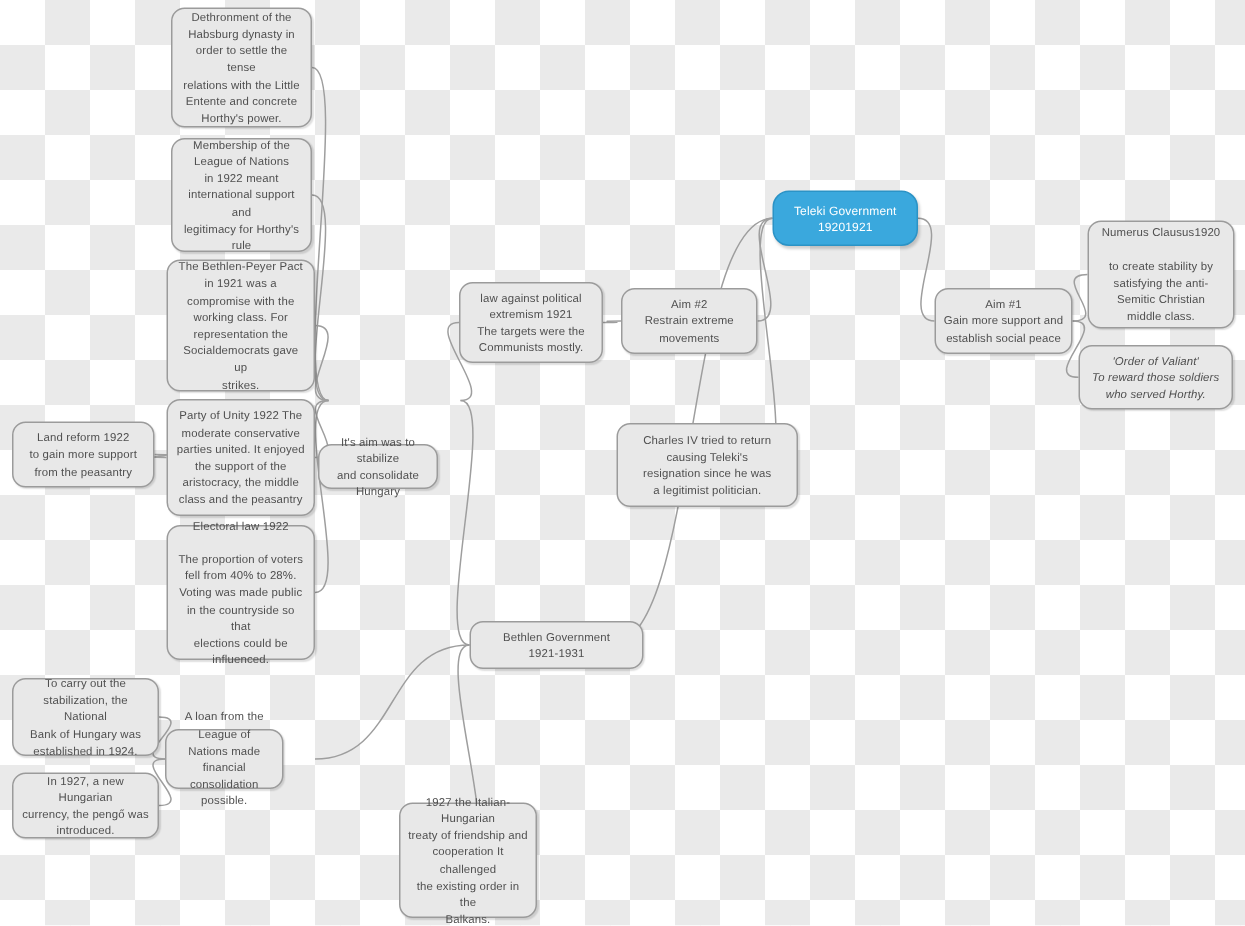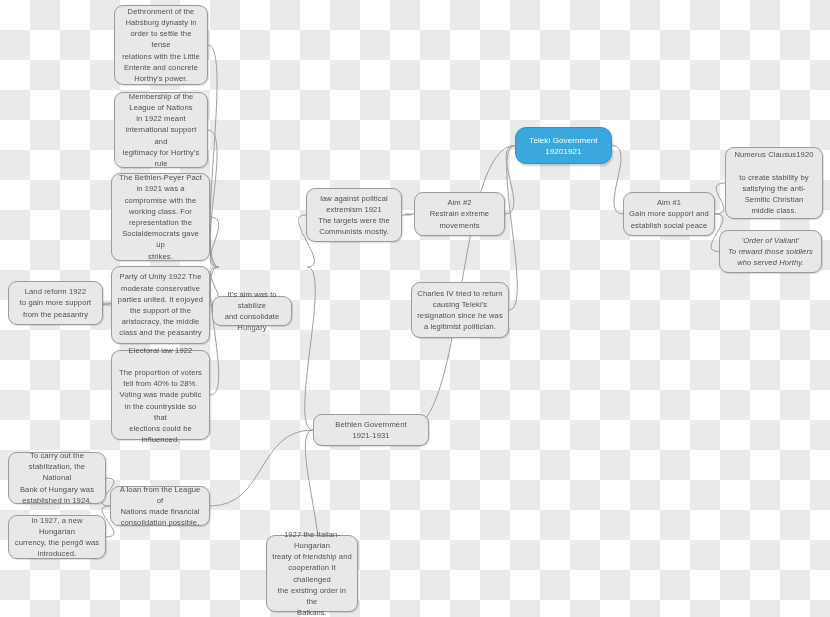--- a/index.html
+++ b/index.html
@@ -120,41 +120,41 @@
       <div class="node" style="left: 8px; top: 281px; width: 95px; height: 44px;"><span>Land reform 1922
 to gain more support
 from the peasantry</span></div>
       <div class="node" style="left: 8px; top: 452px; width: 98px; height: 52px;"><span>To carry out the
 stabilization, the National
 Bank of Hungary was
 established in 1924.</span></div>
       <div class="node" style="left: 8px; top: 515px; width: 98px; height: 44px;"><span>In 1927, a new Hungarian
 currency, the pengő was
 introduced.</span></div>
-      <div class="node" style="left: 110px; top: 486px; width: 100px; height: 40px;"><span>A loan from the League of
+      <div class="node" style="left: 110px; top: 486px; width: 79px; height: 40px;"><span>A loan from the League of
 Nations made financial
 consolidation possible.</span></div>
       <div class="node" style="left: 220px; top: 535px; width: 92px; height: 77px; margin-left: 46px;"><span>1927 the Italian-
 Hungarian
 treaty of friendship and
 cooperation It challenged
 the existing order in the
 Balkans.</span></div>
       <div class="node" style="left: 212px; top: 252px; width: 80px; height: 30px; margin-top: 44px;"><span>It's aim was to stabilize
 and consolidate Hungary</span></div>
       <div class="node" style="left: 313px; top: 414px; width: 116px; height: 32px;"><span>Bethlen Government
 1921-1931</span></div>
       <div class="node" style="left: 306px; top: 188px; width: 96px; height: 54px;"><span>law against political
 extremism 1921
 The targets were the
 Communists mostly.</span></div>
       <div class="node" style="left: 414px; top: 192px; width: 91px; height: 44px;"><span>Aim #2
 Restrain extreme
 movements</span></div>
-      <div class="node" style="left: 411px; top: 282px; width: 98px; height: 56px;"><span>Charles IV tried to return
+      <div class="node" style="left: 411px; top: 282px; width: 121px; height: 56px;"><span>Charles IV tried to return
 causing Teleki's
 resignation since he was
 a legitimist politician.</span></div>
       <div class="node" style="left: 623px; top: 192px; width: 92px; height: 44px;"><span>Aim #1
 Gain more support and
 establish social peace</span></div>
       <div class="node" style="left: 725px; top: 147px; width: 98px; height: 72px;"><span>Numerus Clausus1920
 
 to create stability by
 satisfying the anti-

